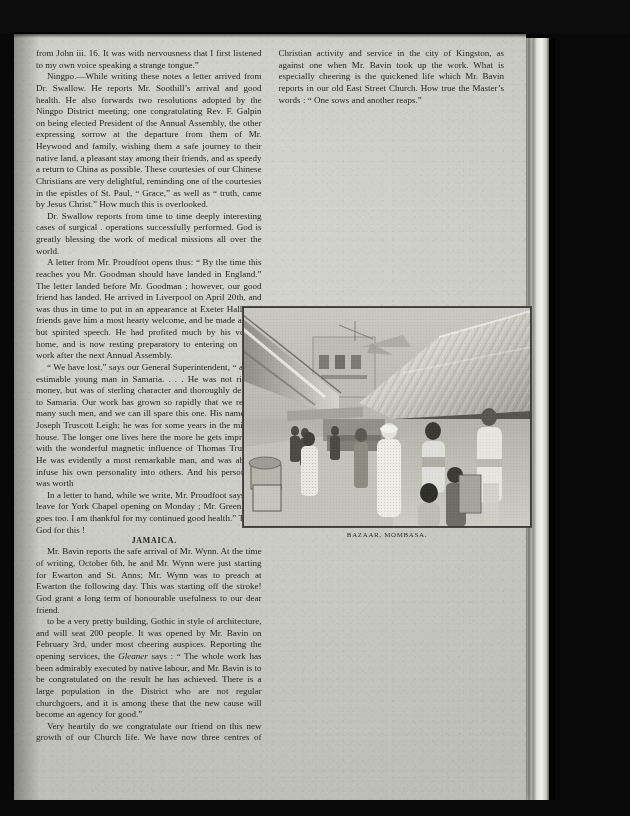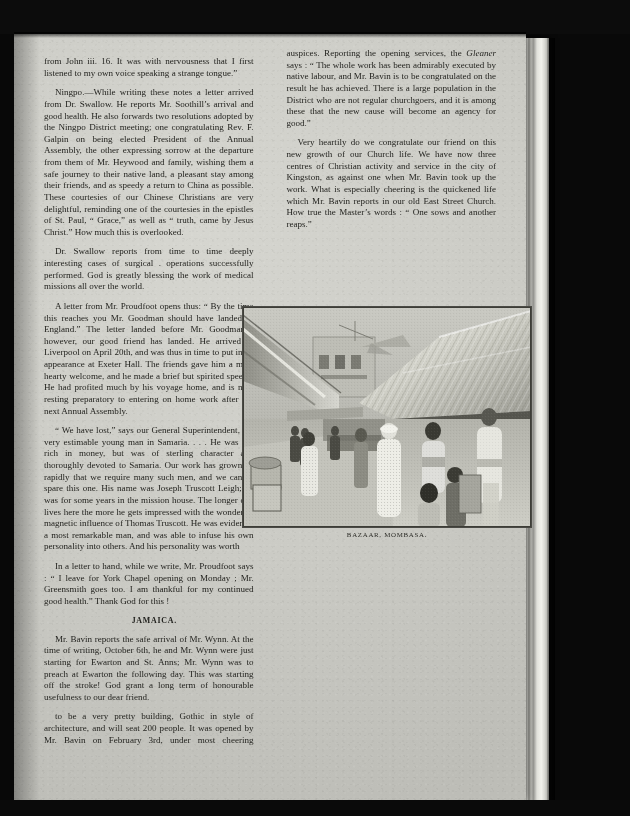--- a/index.html
+++ b/index.html
@@ -85,21 +85,21 @@
     position:absolute;right:0;top:-1px;font-size:12px;color:#2b2b26;
   }
 
   .columns{
     column-count:2;column-gap:17px;column-fill:auto;
     height:700px;
     font-size:9.05px;line-height:1.285;
     text-align:justify;
     -webkit-hyphens:none;hyphens:none;
   }
-  .columns p{margin:8px;text-indent:11px;font-family:Liberation Serif, serif;}
+  .columns p{margin:0;text-indent:11px;font-family:Liberation Serif, serif;}
   .columns p.noindent{text-indent:0;}
   .subhead{
     text-align:center;font-size:7.9px;letter-spacing:.75px;word-spacing:2px;
     text-transform:uppercase;font-weight:bold;margin:2px 0 1px;text-indent:0;
     color:#23231f;
   }
   i{font-style:italic;}
   .photo{
     width:288px;height:220px;position:relative;overflow:hidden;
     border:1px solid #4a4a45;

